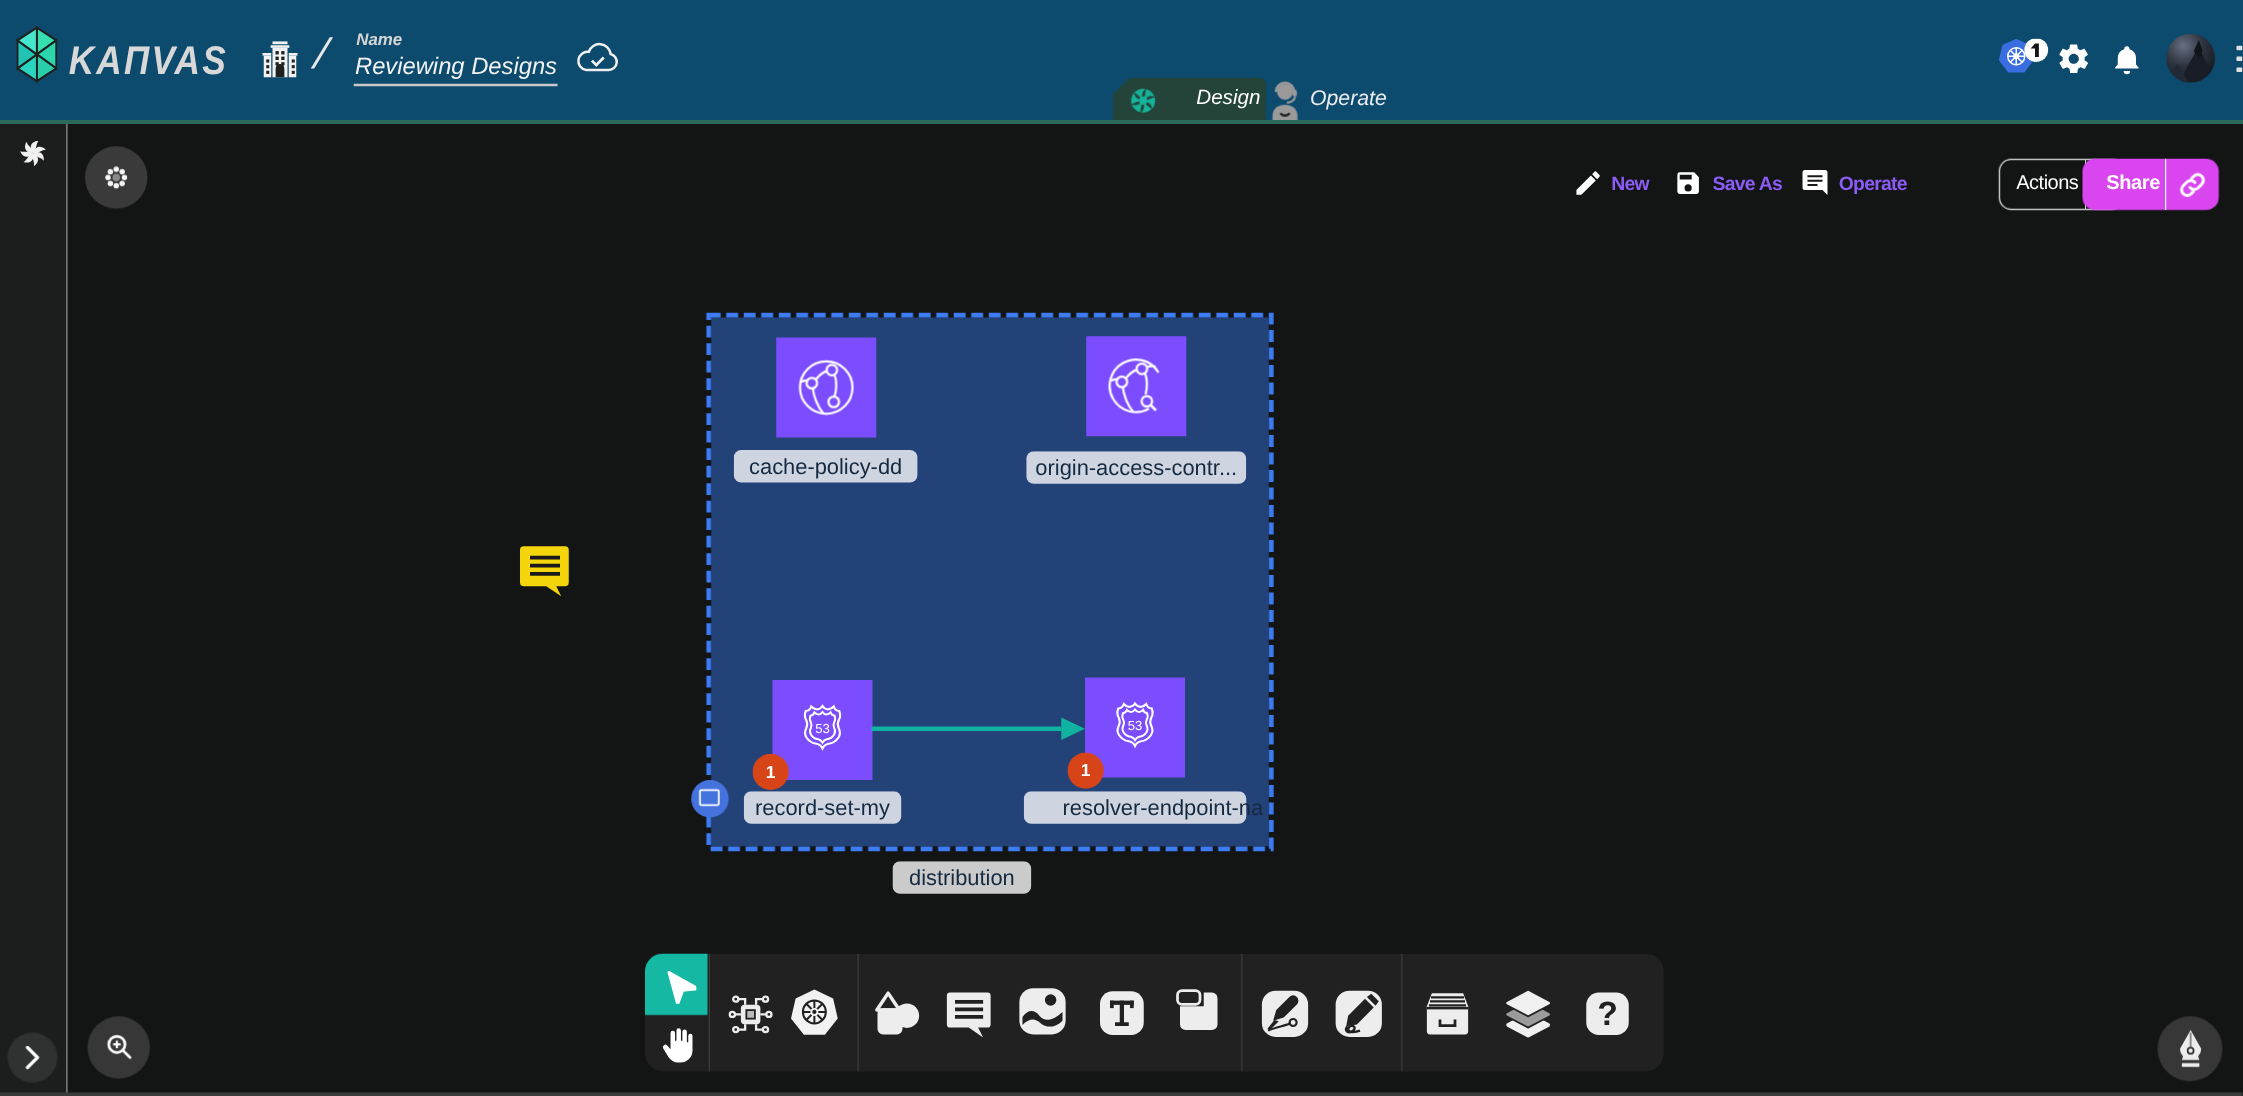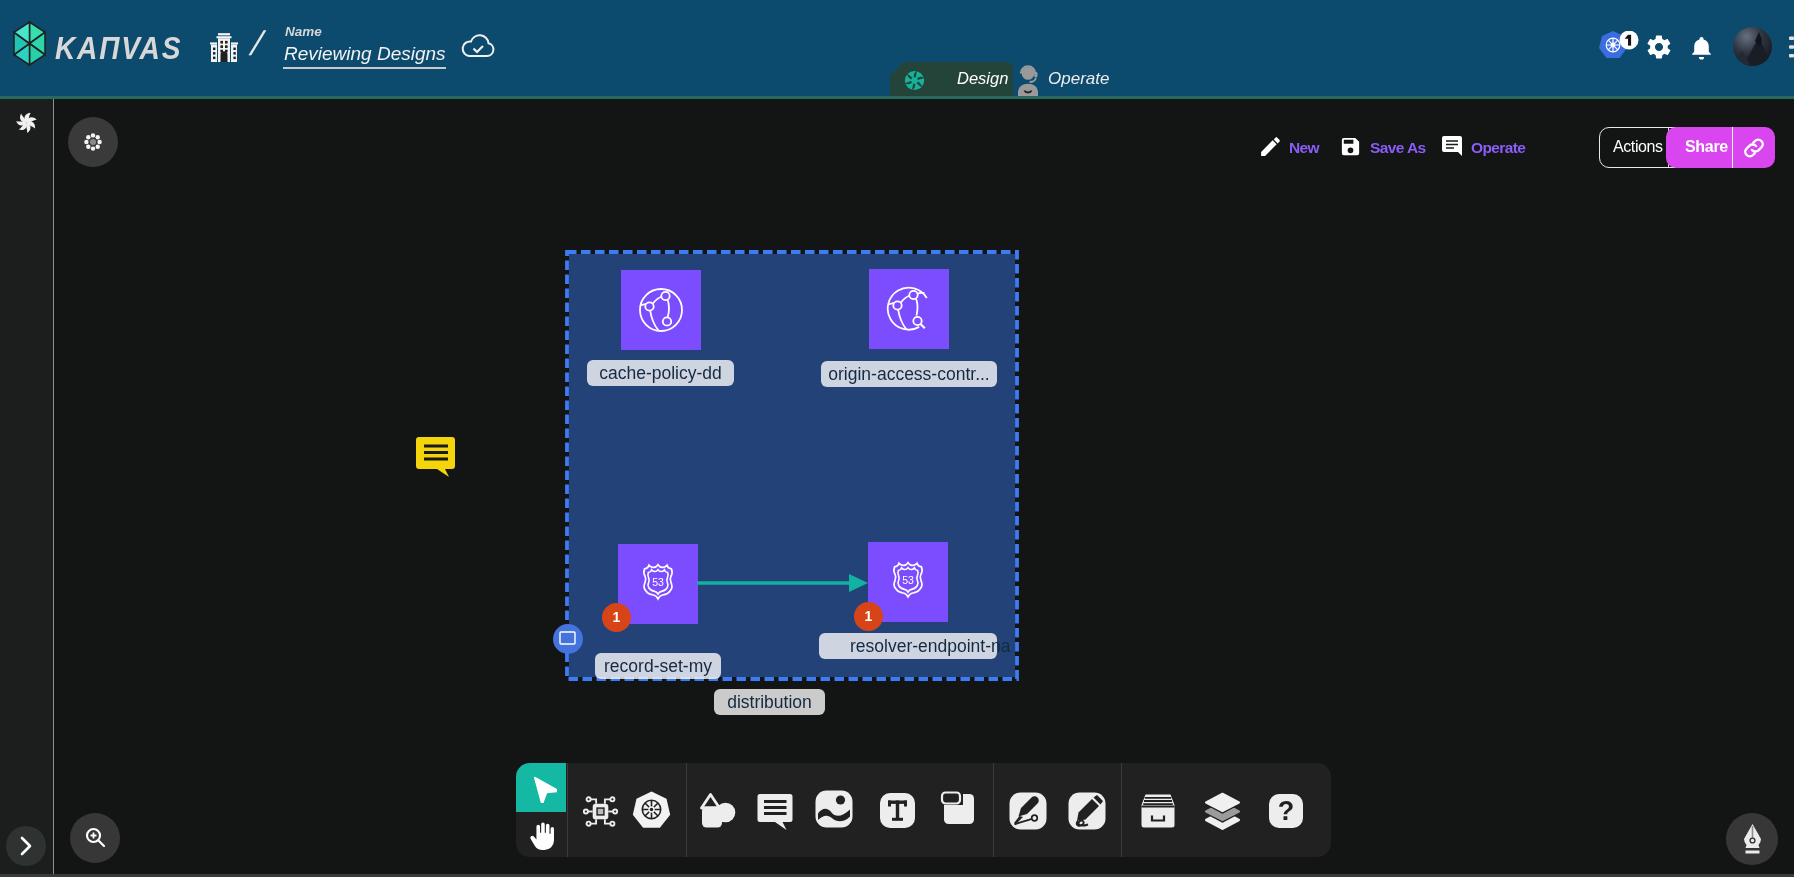--- a/index.html
+++ b/index.html
@@ -302,21 +302,21 @@
     <text x="17" y="23" font-size="10.5" fill="#fff" stroke="none" text-anchor="middle" font-family="Liberation Sans">53</text>
   </svg>
   <svg class="abs" style="left:891px; top:561px;" width="34" height="38" viewBox="0 0 34 38" fill="none" stroke="#fff">
     <path d="M17 1.8 C15.8 3.6, 13.6 4.7, 11.9 4.4 C10.2 4.1, 8.9 3.2, 8.0 2.2 C7.4 4.2, 5.6 5.6, 3.6 5.8 C2.6 8.4, 2.8 11.2, 4.0 13.2 C5.0 15.2, 5.0 17.6, 4.0 19.6 C2.8 22.0, 2.8 24.8, 4.2 27.0 C6.0 29.8, 9.0 31.6, 12.2 32.0 C14.4 32.4, 16.0 33.8, 17 35.8 C18.0 33.8, 19.6 32.4, 21.8 32.0 C25.0 31.6, 28.0 29.8, 29.8 27.0 C31.2 24.8, 31.2 22.0, 30.0 19.6 C29.0 17.6, 29.0 15.2, 30.0 13.2 C31.2 11.2, 31.4 8.4, 30.4 5.8 C28.4 5.6, 26.6 4.2, 26.0 2.2 C25.1 3.2, 23.8 4.1, 22.1 4.4 C20.4 4.7, 18.2 3.6, 17 1.8 Z" stroke-width="1.7"></path>
     <path d="M17 1.8 C15.8 3.6, 13.6 4.7, 11.9 4.4 C10.2 4.1, 8.9 3.2, 8.0 2.2 C7.4 4.2, 5.6 5.6, 3.6 5.8 C2.6 8.4, 2.8 11.2, 4.0 13.2 C5.0 15.2, 5.0 17.6, 4.0 19.6 C2.8 22.0, 2.8 24.8, 4.2 27.0 C6.0 29.8, 9.0 31.6, 12.2 32.0 C14.4 32.4, 16.0 33.8, 17 35.8 C18.0 33.8, 19.6 32.4, 21.8 32.0 C25.0 31.6, 28.0 29.8, 29.8 27.0 C31.2 24.8, 31.2 22.0, 30.0 19.6 C29.0 17.6, 29.0 15.2, 30.0 13.2 C31.2 11.2, 31.4 8.4, 30.4 5.8 C28.4 5.6, 26.6 4.2, 26.0 2.2 C25.1 3.2, 23.8 4.1, 22.1 4.4 C20.4 4.7, 18.2 3.6, 17 1.8 Z" stroke-width="2.2" transform="translate(4.76 5.32) scale(0.72)"></path>
     <text x="17" y="23" font-size="10.5" fill="#fff" stroke="none" text-anchor="middle" font-family="Liberation Sans">53</text>
   </svg>
 
   <div class="nodelabel" style="left:587px; top:360px; width:147px;">cache-policy-dd</div>
   <div class="nodelabel" style="left:821px; top:361px; width:176px;">origin-access-contr...</div>
-  <div class="nodelabel" style="left:595px; top:653px; width:126px;">record-set-my</div>
+  <div class="nodelabel" style="left:595px; top:633px; width:126px;">record-set-my</div>
   <div class="nodelabel" style="left:819px; top:633px; width:178px;padding-left:31px;">resolver-endpoint-na</div>
 
   <div class="badge" style="left:602px; top:603px;">1</div>
   <div class="badge" style="left:854px; top:602px;">1</div>
 
   <svg class="abs" style="left:697px; top:570px;" width="175" height="26" viewBox="0 0 175 26">
     <line x1="0" y1="13" x2="152" y2="13" stroke="#11b3a0" stroke-width="3.6"></line>
     <polygon points="152,4 171,13 152,22" fill="#11b3a0"></polygon>
   </svg>
 

